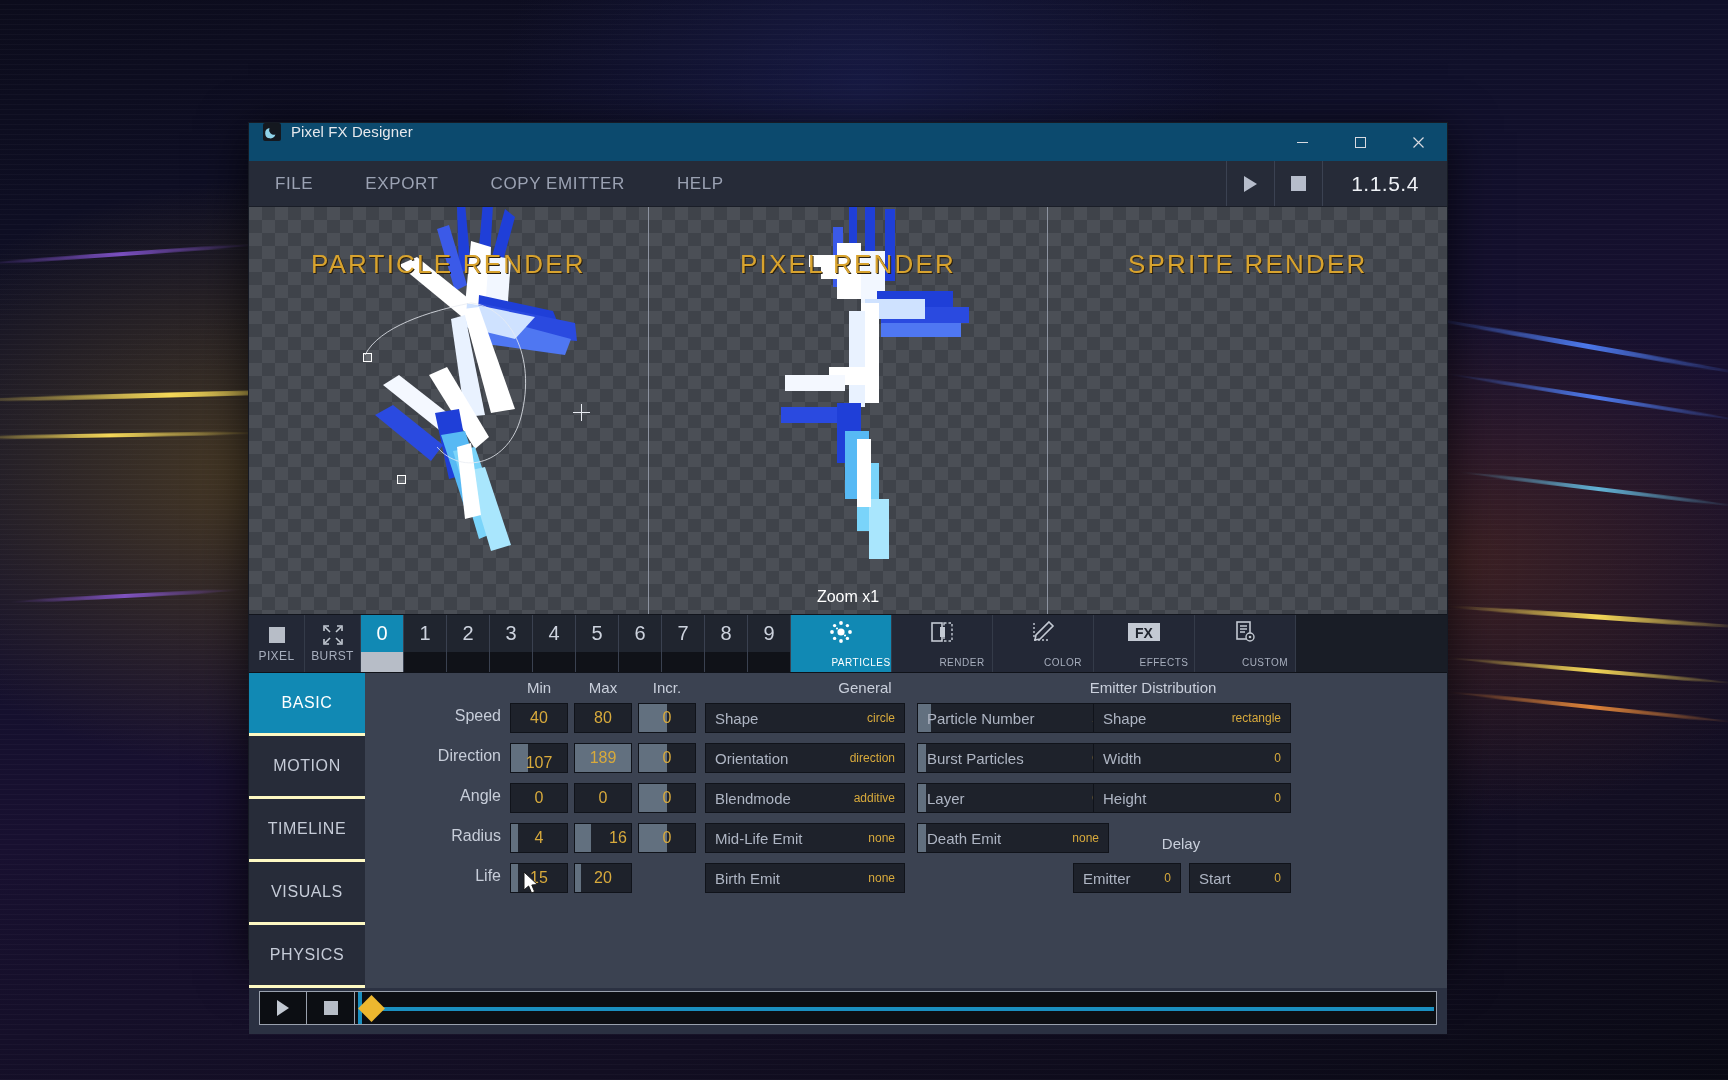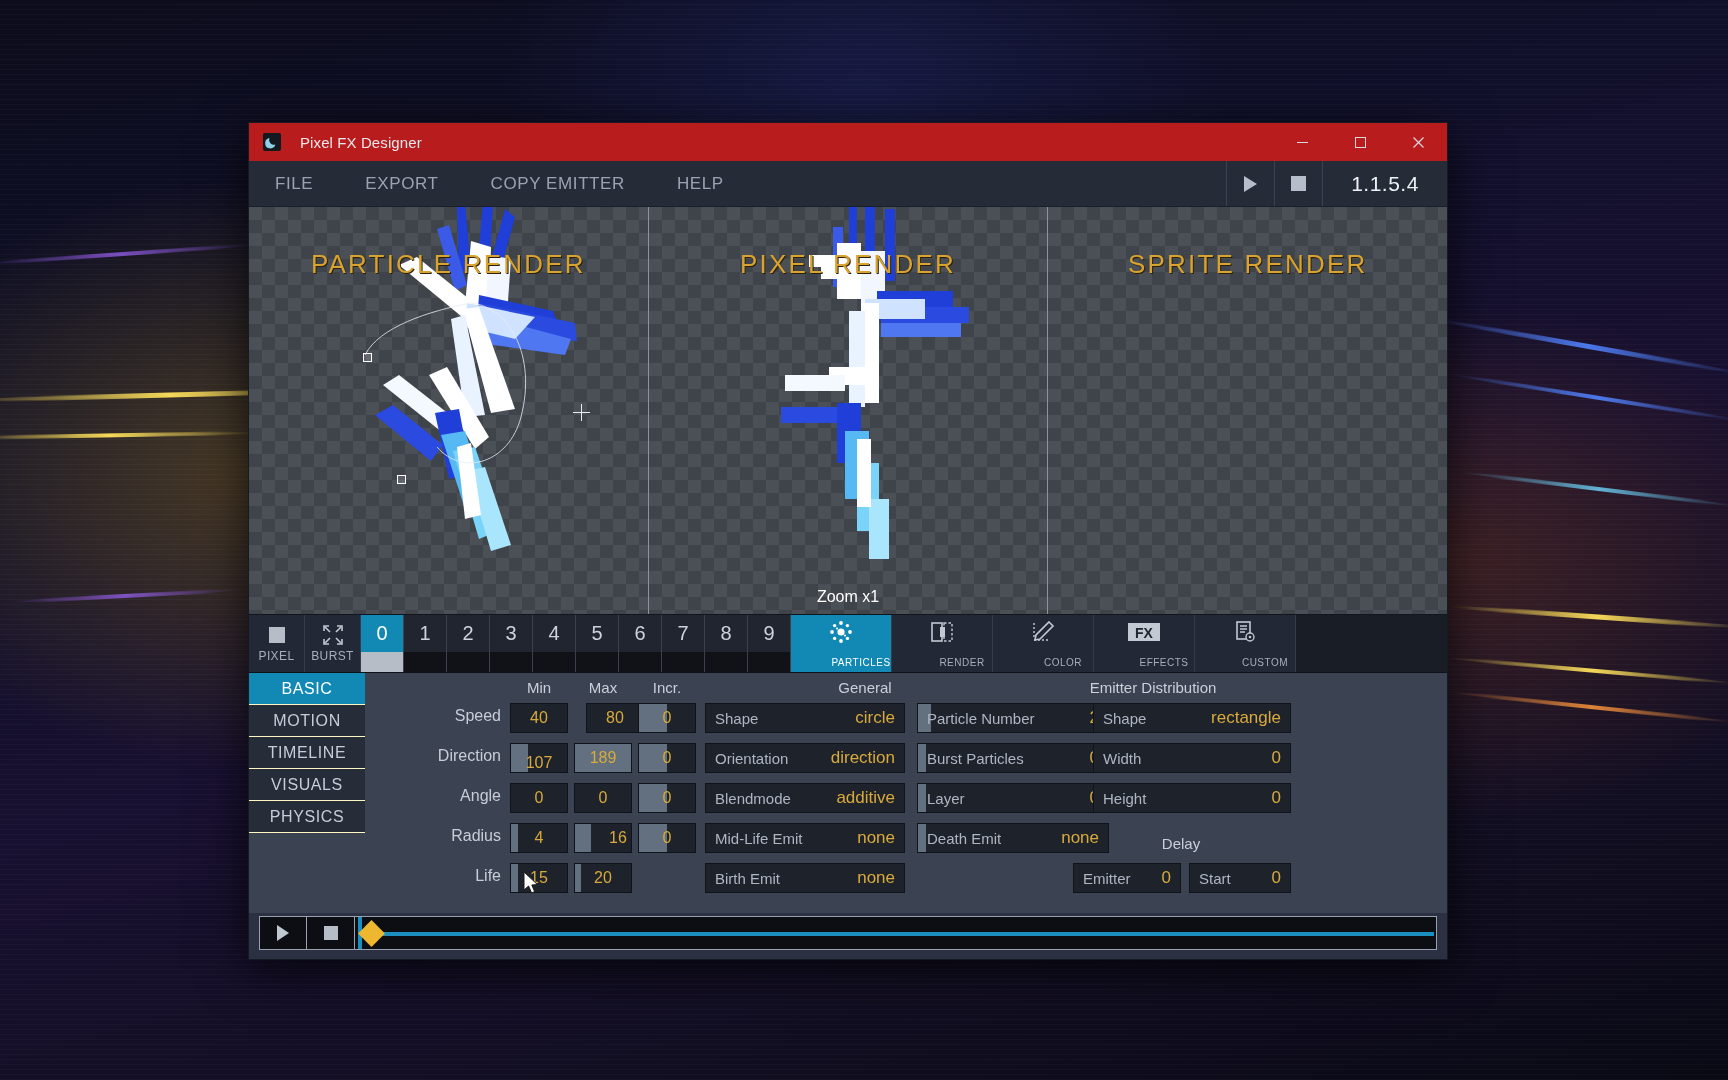--- a/index.html
+++ b/index.html
@@ -43,24 +43,23 @@
     left: 248px; top: 122px;
     width: 1200px; height: 838px;
     background: #2b3142;
     box-shadow: 0 10px 46px rgba(0,0,0,.72);
     display: flex; flex-direction: column;
     border: 1px solid #161a24;
   }
 
   
   #titlebar {
-    height: 38px; background: #b91c1c;
-    display: flex; align-items: center;
+    height: 38px; background: #0c4a6e;
+    display: flex; align-items: flex-start;
     flex: 0 0 38px;
-    gap: 9px;
   }
   #titlebar .app-icon {
     width: 18px; height: 18px; margin-left: 14px; margin-right: 10px;
     display:flex; align-items:center; justify-content:center;
     background:#14181f; border-radius:2px;
   }
   #titlebar .title-text {
     color: #e6e8ec; font-size: 15px; letter-spacing: .1px;
   }
   #titlebar .win-btns { margin-left: auto; display: flex; height: 100%; }
@@ -176,24 +175,24 @@
   .bigtab.active { background: #1189b4; }
   .bigtab .glyph { height: 26px; display:flex; align-items:center; justify-content:center; }
   .bigtab .lbl { color: #a7aebd; font-size: 10px; letter-spacing: .5px; margin-left: 40px; }
   .bigtab.active .lbl { color: #ffffff; }
   .tabspacer { flex: 1; background: #191d26; }
 
   
   #body { flex: 1; display: flex; background: #3b4251; }
   #leftnav { width: 116px; padding-top: 0; background: #3b4251; }
   .navitem {
-    height: 32px; display: flex; align-items: center; justify-content: center;
+    height: 63px; display: flex; align-items: center; justify-content: center;
     color: #c6ccd8; font-size: 16px; letter-spacing: .6px;
     background: #272c39;
-    border-bottom: 1px solid #fef9c3;
+    border-bottom: 3px solid #fef9c3;
   }
   .navitem.active { background: #1189b4; color: #ffffff; }
 
   #paramarea { flex: 1; position: relative; padding: 8px 0 0 0; }
 
   .colhdr {
     position: absolute; color: #c9cfdb; font-size: 15px; text-align: center;
   }
   .sectionhdr {
     position: absolute; color: #c9cfdb; font-size: 15px; text-align: center;
@@ -222,21 +221,21 @@
     position: absolute; height: 30px;
     background: #1e222b; border: 1px solid #10131a;
     display: flex; align-items: center;
     padding: 0 9px; overflow: hidden;
   }
   .combo .fill {
     position: absolute; left: 0; top: 0; bottom: 0;
     background: #62707f;
   }
   .combo .k { position: relative; color: #aeb5c3; font-size: 15px; }
-  .combo .v { position: relative; margin-left: auto; color: #d8aa3c; font-size: 17px; }
+  .combo .v { position: relative; margin-left: auto; color: #d8aa3c; font-size: 12px; }
 
   
   #timeline {
     flex: 0 0 46px; display: flex; align-items: center;
     background: #2b3142; padding: 0 10px 6px 10px;
   }
   #timeline .tbut {
     width: 48px; height: 34px; background: #0c0e13;
     border: 1px solid #9aa1ae;
     display: flex; align-items: center; justify-content: center;
@@ -545,21 +544,21 @@
       <div class="colhdr" style="left:206px; top:6px; width:64px;text-align:center;">Max</div>
       <div class="colhdr" style="left:270px; top:6px; width:64px;">Incr.</div>
       <div class="sectionhdr" style="left:336px; top:6px; width:328px;">General</div>
       <div class="sectionhdr" style="left:672px; top:6px; width:232px;">Emitter Distribution</div>
 
       <div class="rowlabel" style="left:20px; top:34px; width:116px;">Speed</div>
       <div class="numfield" style="left:145px; top:30px;">
           <span class="fill" style="width:0%"></span>
           <span class="val">40</span>
         </div>
-      <div class="numfield" style="left:221px; top:30px;">
+      <div class="numfield" style="left:209px; top:30px;">
           <span class="fill" style="width:0%"></span>
           <span class="val">80</span>
         </div>
       <div class="numfield" style="left:273px; top:30px;">
           <span class="fill" style="width:50%"></span>
           <span class="val">0</span>
         </div>
 
       <div class="rowlabel" style="left:20px; top:74px; width:116px;">Direction</div>
       <div class="numfield" style="left:145px; top:70px;align-items:flex-end;">

